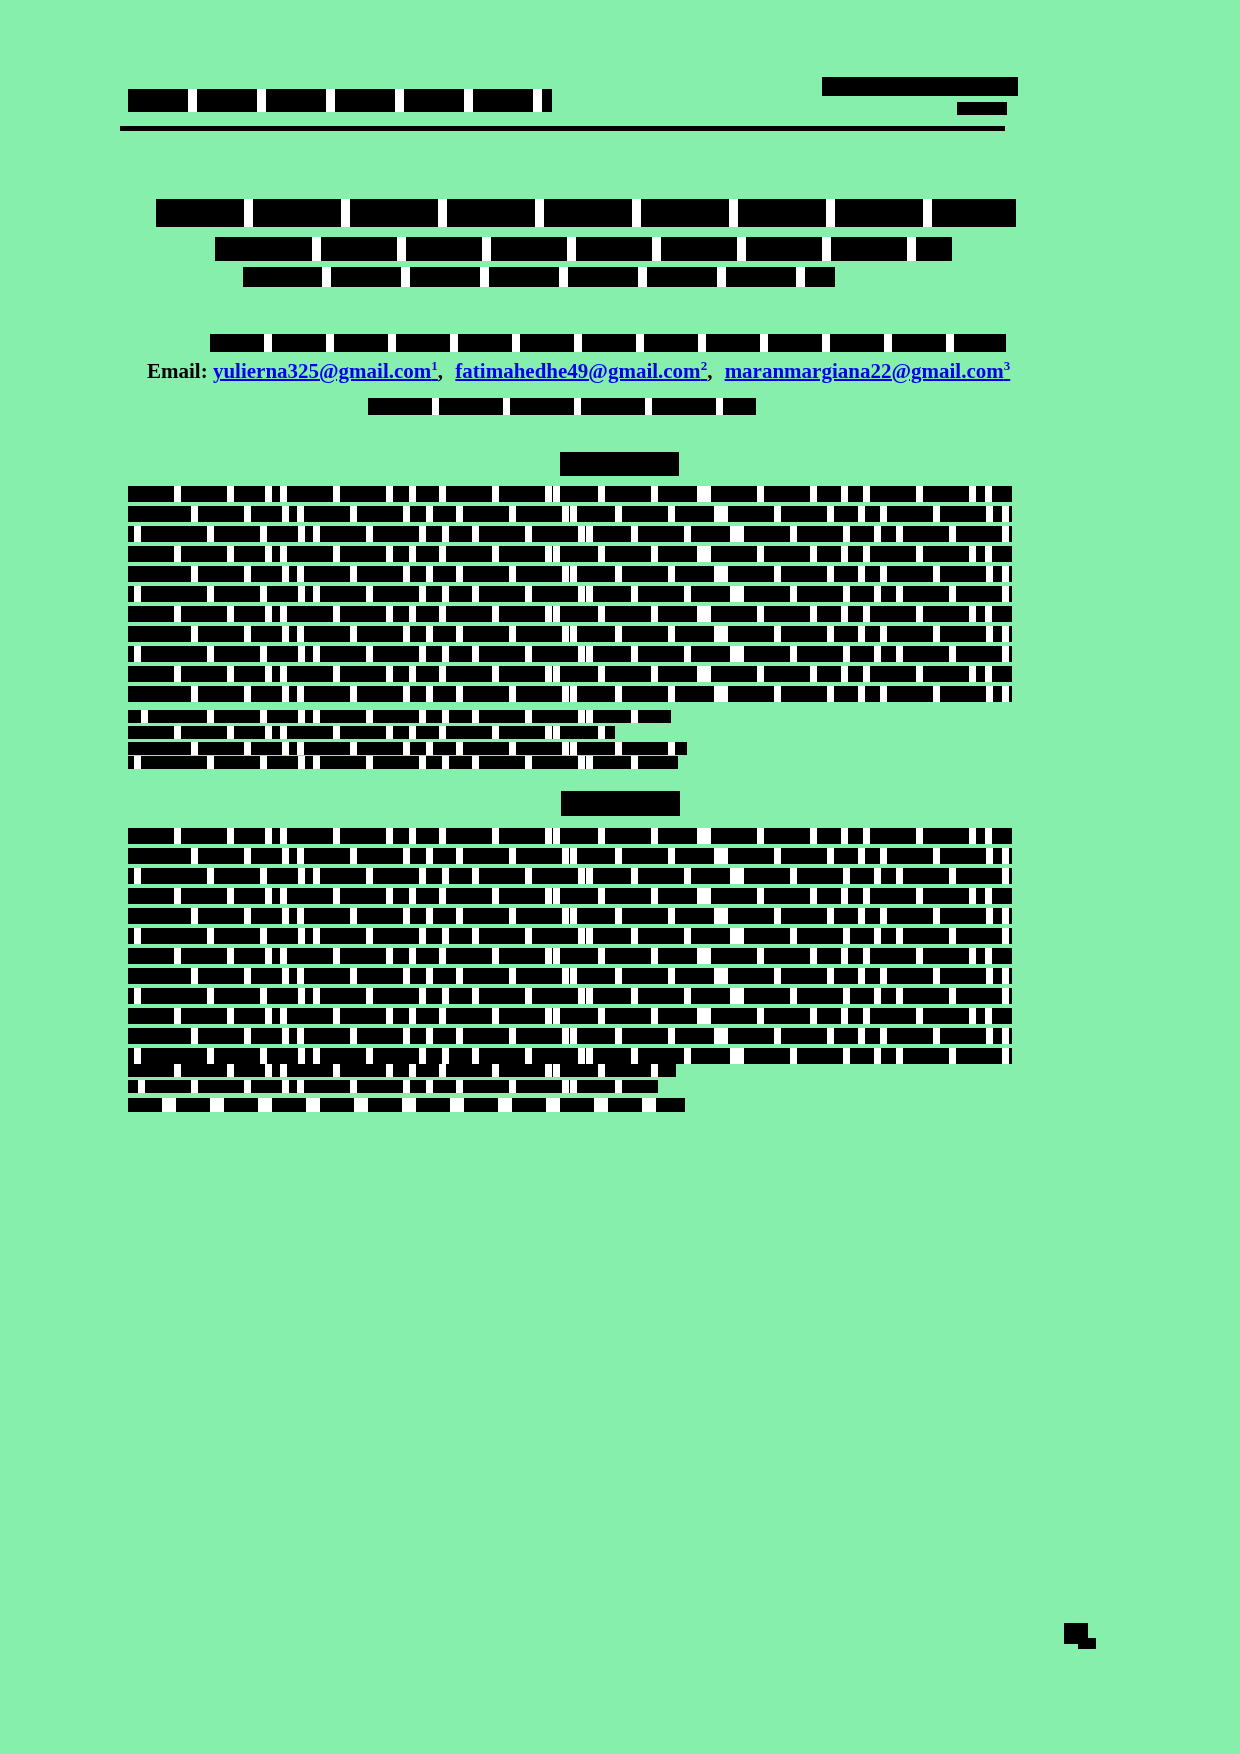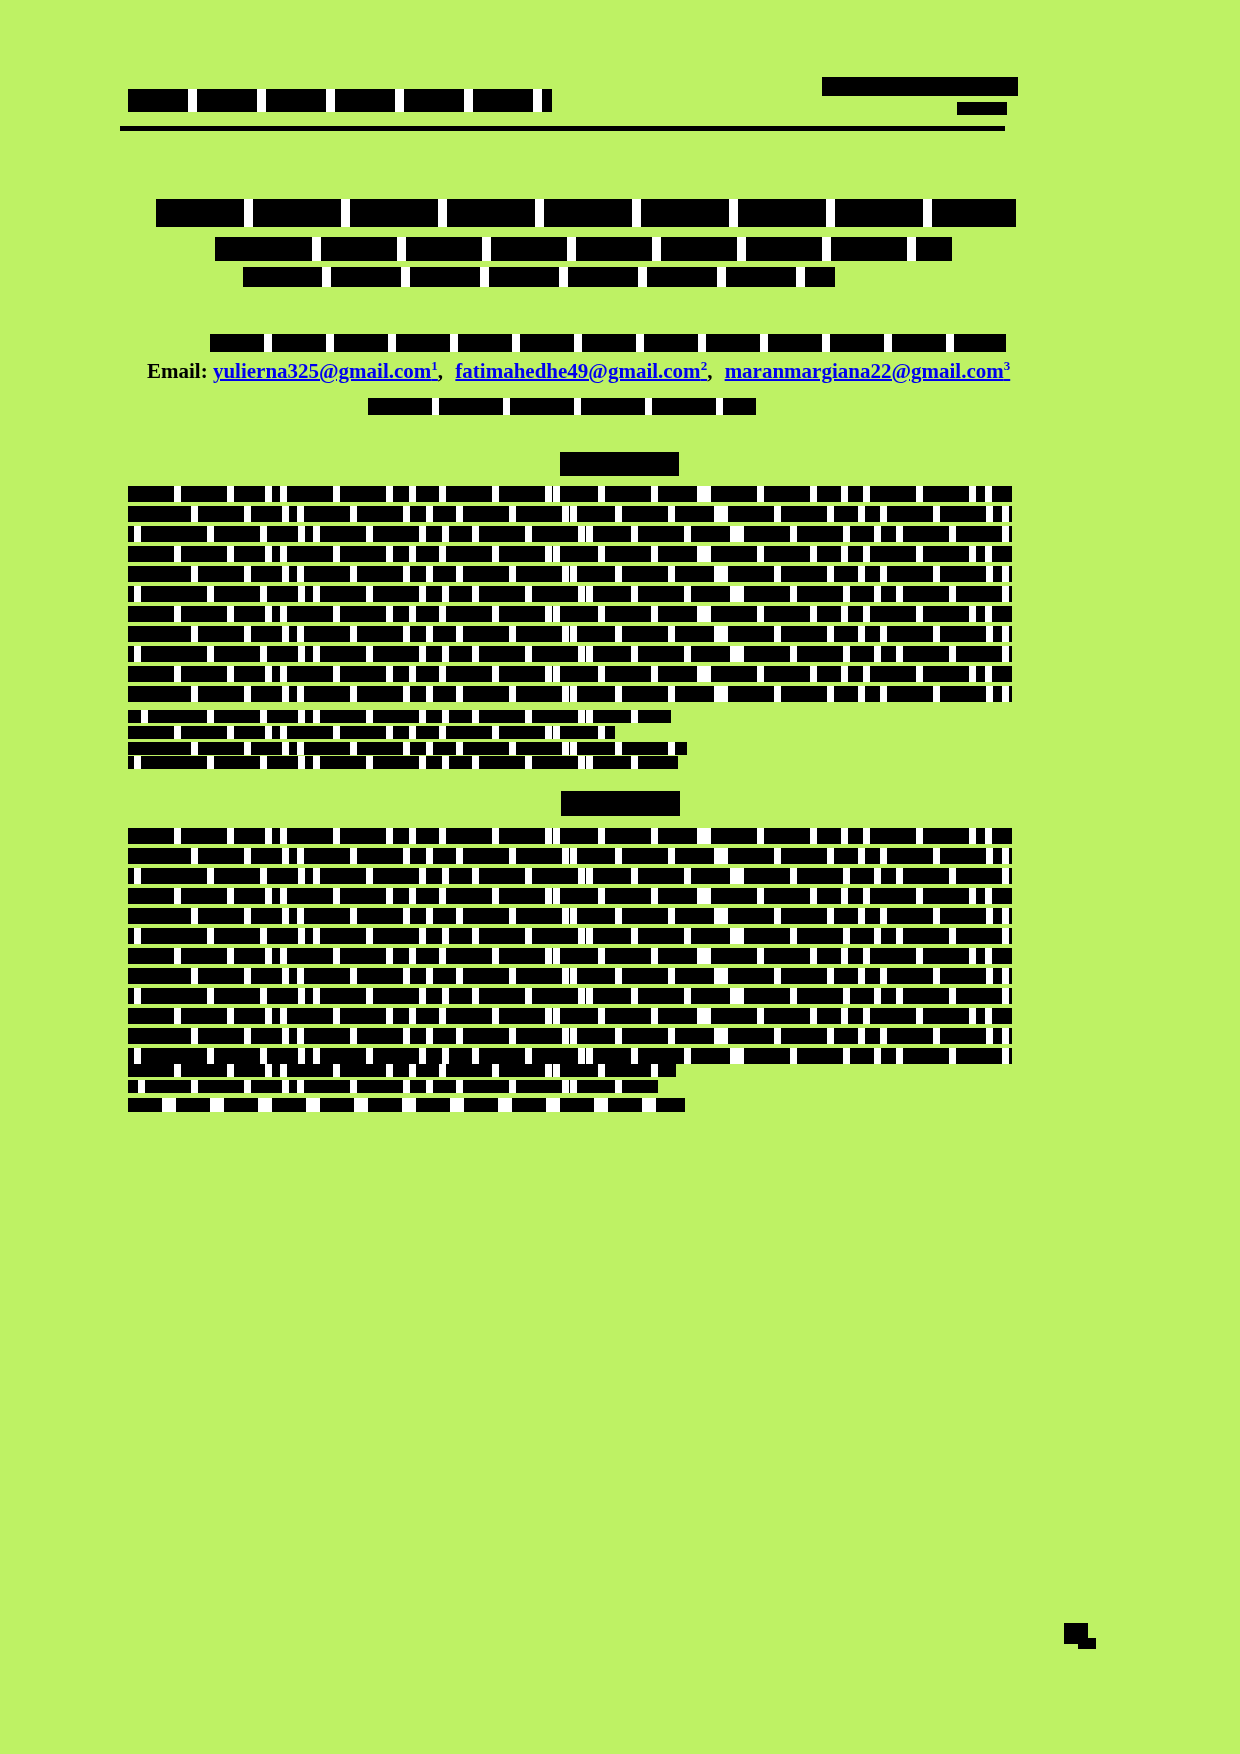--- a/index.html
+++ b/index.html
@@ -1,17 +1,17 @@
 <!DOCTYPE html>
 <html><head>
 <meta charset="utf-8">
 <style>
   html,body{margin:0;padding:0;background:#e8e8e8;}
   .page{
-    position:relative;width:1240px;height:1754px;background:#bef264;
+    position:relative;width:1240px;height:1754px;background:#86efac;
     font-family:"Liberation Serif","DejaVu Serif",serif;overflow:hidden;
   }
   
   .redact{
     position:absolute;
     background-image:
       repeating-linear-gradient(90deg, transparent 0 137px, #fff 137px 145px),
       repeating-linear-gradient(90deg, #000 0 46px, #fff 46px 53px);
   }
   .solid{position:absolute;background:#000;}

